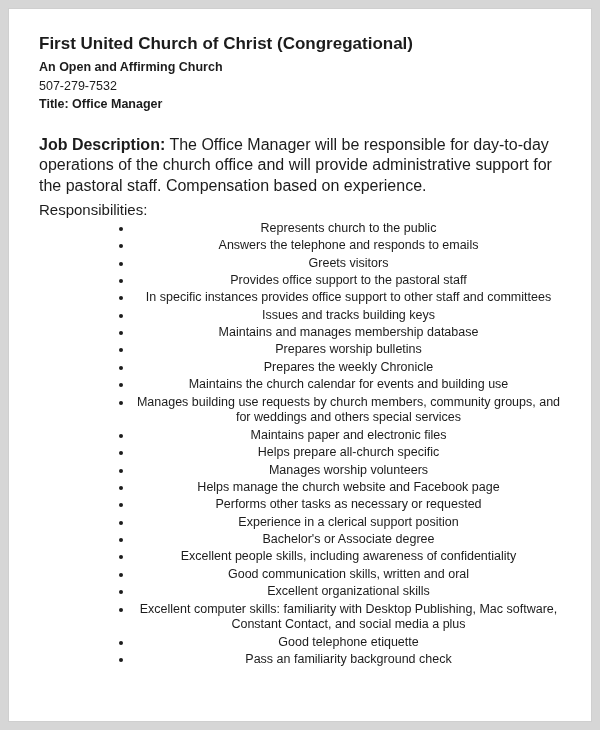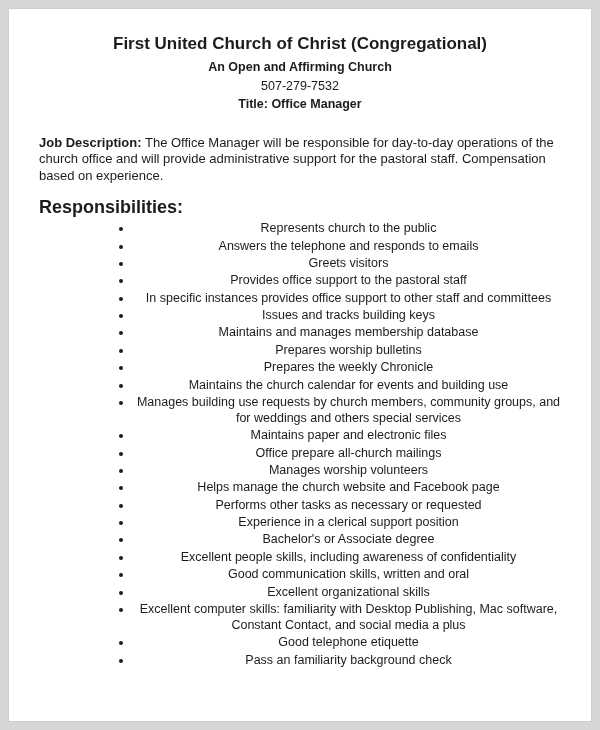--- a/index.html
+++ b/index.html
@@ -16,43 +16,43 @@
     left: 8px;
     top: 8px;
     width: 584px;
     height: 714px;
     background: #ffffff;
     border: 1px solid #cfcfcf;
     box-sizing: border-box;
     padding: 24px 30px 16px 30px;
     overflow: hidden;
   }
-  .header { text-align: center; }
+  .header { }
   .doc-title {
     font-size: 17px;
     font-weight: bold;
     line-height: 1.25;
     margin: 0 0 6px 0;
   }
   .doc-line {
     font-size: 12.5px;
     line-height: 1.27;
     margin: 0 0 2.5px 0;
   }
   .bold { font-weight: bold; }
   .para {
-    font-size: 13px;
+    font-size: 16px;
     line-height: 1.27;
     margin: 22px 0 0 0;
   }
   .section-heading {
-    font-size: 18px;
-    font-weight: bold;
+    font-size: 15px;
+    font-weight: normal;
     line-height: 1.27;
-    margin: 12px 0 2px 0;
+    margin: 4px 0 2px 0;
   }
   .section-heading.tight { margin-top: 2px; }
   ul.bullets {
     margin: 0;
     padding: 0 0 0 94px;
     font-size: 12.5px;
     line-height: 1.27;
     list-style: disc outside;
   }
   ul.bullets li {
@@ -82,21 +82,21 @@
     <li>Greets visitors</li>
     <li>Provides office support to the pastoral staff</li>
     <li>In specific instances provides office support to other staff and committees</li>
     <li>Issues and tracks building keys</li>
     <li>Maintains and manages membership database</li>
     <li>Prepares worship bulletins</li>
     <li>Prepares the weekly Chronicle</li>
     <li>Maintains the church calendar for events and building use</li>
     <li>Manages building use requests by church members, community groups, and for weddings and others special services</li>
     <li>Maintains paper and electronic files</li>
-    <li>Office prepare all-church mailings</li>
+    <li>Helps prepare all-church specific</li>
     <li>Manages worship volunteers</li>
     <li>Helps manage the church website and Facebook page</li>
     <li>Performs other tasks as necessary or requested</li>
   </ul>
 
   <ul class="bullets">
     <li>Experience in a clerical support position</li>
     <li>Bachelor's or Associate degree</li>
     <li>Excellent people skills, including awareness of confidentiality</li>
     <li>Good communication skills, written and oral</li>

